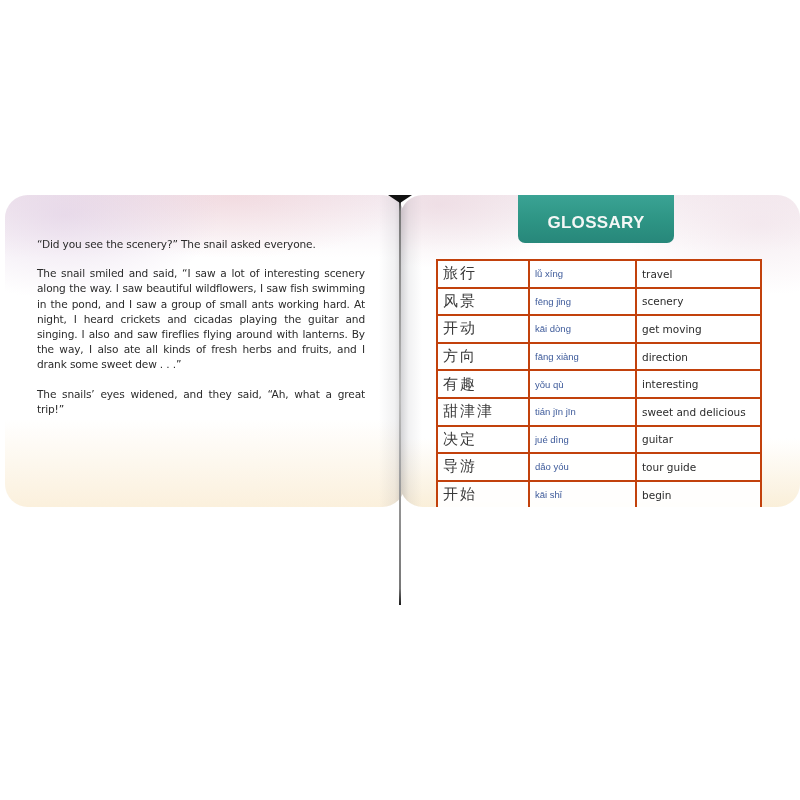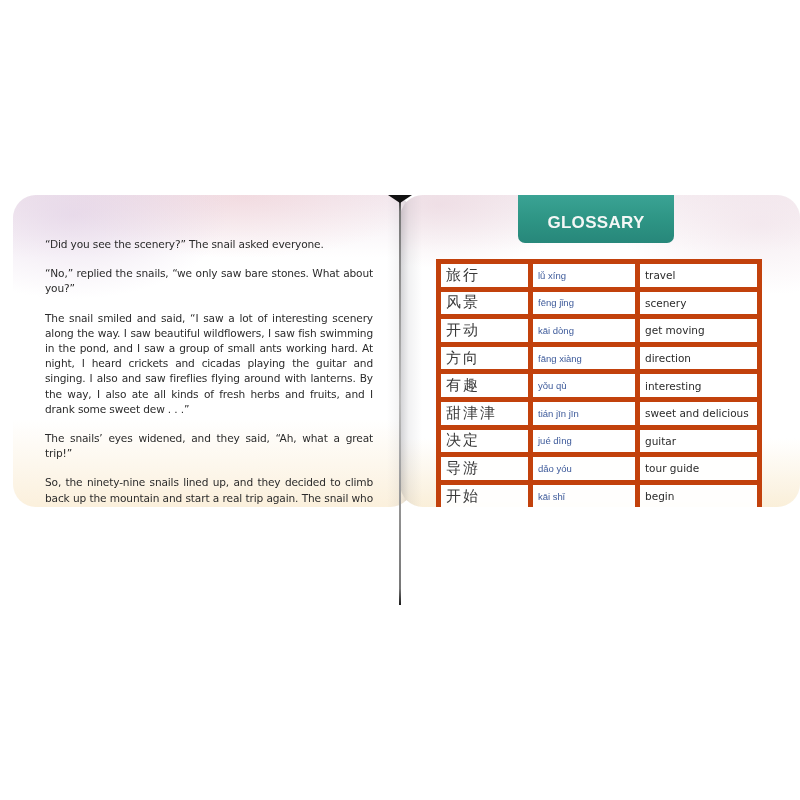--- a/index.html
+++ b/index.html
@@ -6,21 +6,21 @@
     html, body { width: 800px; height: 800px; background: #ffffff; overflow: hidden; }
     body { position: relative; font-family: "DejaVu Sans", sans-serif; color: #2a2a2a; }
 
     .book {
       position: absolute; left: 0; top: 195px; width: 800px; height: 410px;
     }
     .page {
       position: absolute; top: 0; height: 312px; overflow: hidden; border-radius: 23px;
     }
     .page-left {
-      left: 13px; width: 400px;
+      left: 5px; width: 400px;
       background:
         radial-gradient(ellipse 220px 120px at 60px 20px, rgba(220,200,225,0.55), rgba(255,255,255,0) 70%),
         radial-gradient(ellipse 260px 90px at 230px 0px, rgba(240,200,205,0.45), rgba(255,255,255,0) 70%),
         radial-gradient(ellipse 260px 150px at 70px 420px, rgba(238,190,120,0.75), rgba(255,255,255,0) 70%),
         radial-gradient(ellipse 220px 120px at 330px 420px, rgba(215,225,170,0.6), rgba(255,255,255,0) 70%),
         linear-gradient(to bottom, #f3eaf0 0%, #ffffff 20%, #ffffff 72%, #fbf0dc 100%);
       padding-left: 35px;
     }
     .page-right {
       left: 400px; width: 400px;
@@ -76,45 +76,43 @@
       color: #f4f7f6; font-family: "Liberation Sans", sans-serif; font-weight: bold;
       font-size: 17px; letter-spacing: 0.3px;
     }
 
     .gloss-table {
       position: absolute; left: 36px; top: 64px; width: 326px;
       border-collapse: collapse; border: 2px solid #8a70a8;
       background: rgba(255,255,255,0.92);
     }
     .gloss-table td {
-      border: 5px solid #c2410c; height: 27.6px; padding: 0 0 0 5px; vertical-align: middle;
+      border: 2px solid #c2410c; height: 27.6px; padding: 0 0 0 5px; vertical-align: middle;
     }
     .gloss-table td.hanzi {
       width: 92px; font-family: "DejaVu Serif", serif; font-size: 15px; color: #3a3a3a;
       letter-spacing: 2px;
     }
     .gloss-table td.pinyin {
       width: 107px; font-family: "Liberation Sans", sans-serif; font-size: 9.5px; color: #3d5a9a;
     }
     .gloss-table td.meaning {
       font-family: "DejaVu Sans", sans-serif; font-size: 10.5px; color: #2b2b2b;
     }
   </style>
 </head>
 <body>
 
 <div class="book">
 
   <div class="page page-left">
     <div class="story">
       <p>“Did you see the scenery?” The snail asked everyone.</p>
-      <p>“No,” replied the snails, “we only saw bare stones. What about you?”</p>
       <p>The snail smiled and said, “I saw a lot of interesting scenery along the way. I saw beautiful wildflowers, I saw fish swimming in the pond, and I saw a group of small ants working hard. At night, I heard crickets and cicadas playing the guitar and singing. I also and saw fireflies flying around with lanterns. By the way, I also ate all kinds of fresh herbs and fruits, and I drank some sweet dew . . .”</p>
       <p>The snails’ eyes widened, and they said, “Ah, what a great trip!”</p>
-      <p>So, the ninety-nine snails lined up, and they decided to climb back up the mountain and start a real trip again. The snail who did not take the bus served as their tour guide.</p>
     </div>
     <div class="page-num page-num-left">28</div>
     <div class="spine-shadow-left"></div>
   </div>
 
   <div class="page page-right">
     <div class="spine-shadow-right"></div>
     <div class="glossary-tab">
       <span class="glossary-title">GLOSSARY</span>
     </div>

